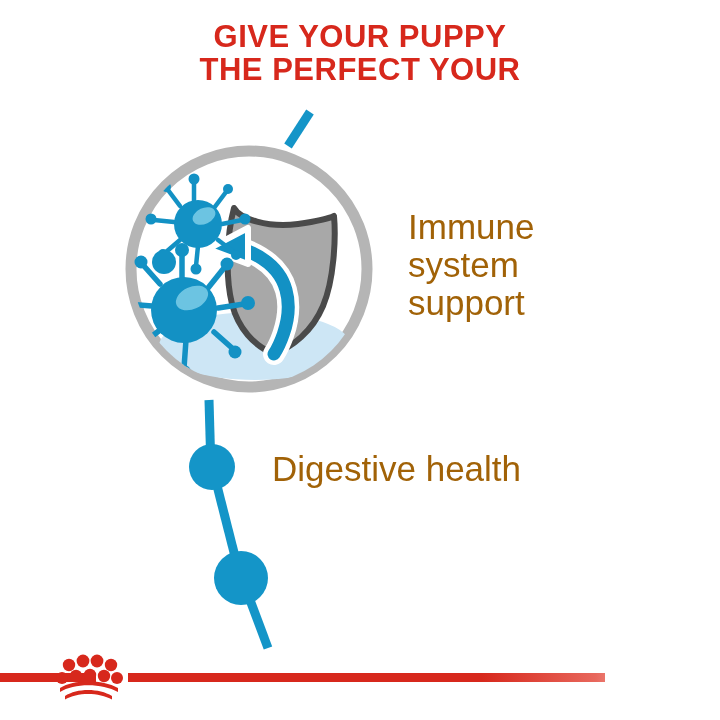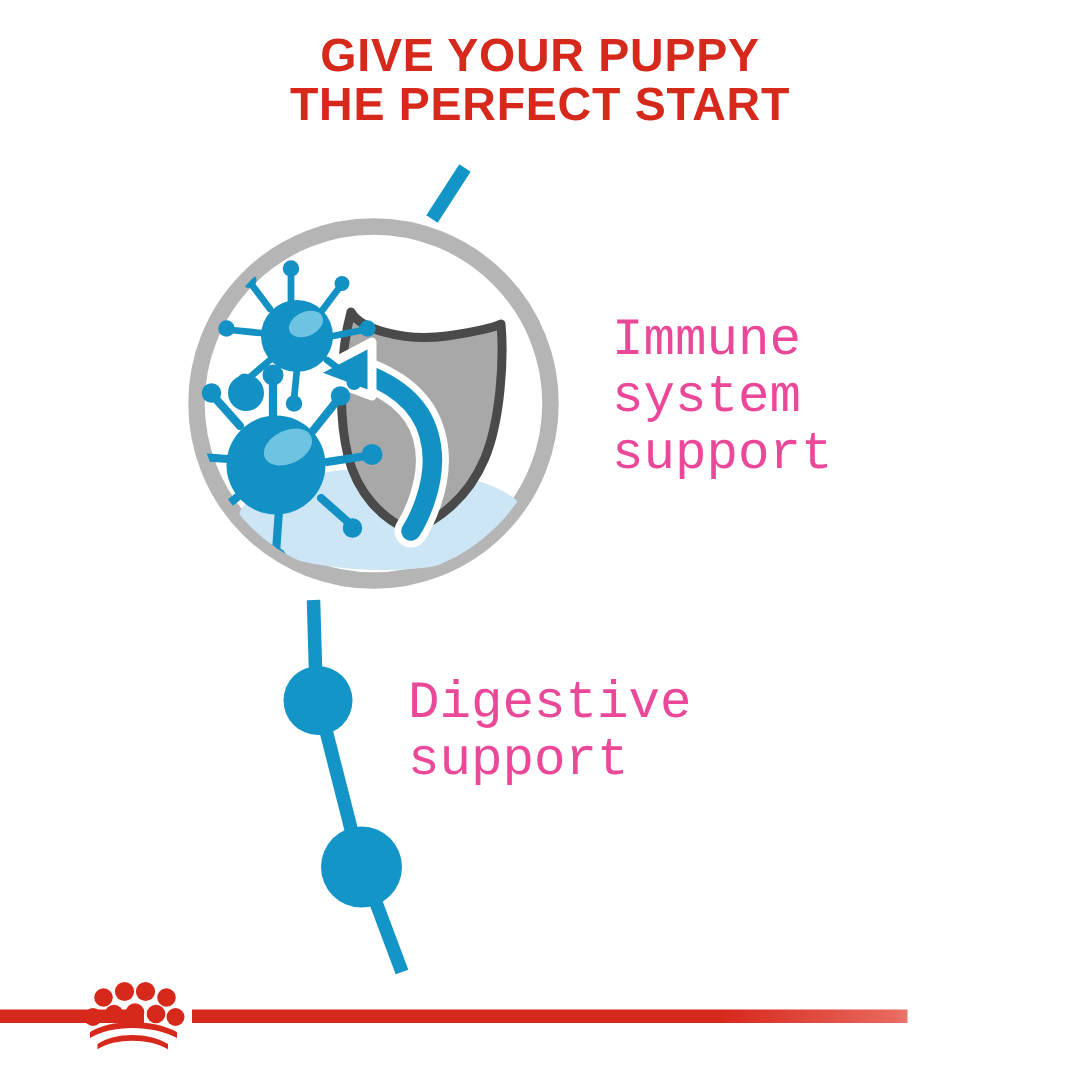--- a/index.html
+++ b/index.html
@@ -47,22 +47,22 @@
     left: 0;
     top: 0;
     width: 720px;
     height: 720px;
     pointer-events: none;
   }
 
   
   .label {
     position: absolute;
-    color: #ec4899;
-    font-family: Liberation Mono, monospace;
+    color: #a16207;
+    font-family: Liberation Sans, sans-serif;
     font-weight: normal;
     font-size: 35px;
     line-height: 38px;
     white-space: pre-line;
   }
   .label-immune   { left: 408px; top: 208px; }
   .label-digest   { left: 272px; top: 450px; }
   .label-growth   { left: 292px; top: 528px; }
 
   
@@ -97,21 +97,21 @@
     height: 48px;
   }
 </style>
 </head>
 <body>
 
 <div id="page">
 
   <div class="headline">
     <span class="hl-line">GIVE YOUR PUPPY</span>
-    <span class="hl-line">THE PERFECT START</span>
+    <span class="hl-line">THE PERFECT YOUR</span>
   </div>
 
   <svg class="connector" viewBox="0 0 720 720">
 
     <line x1="310" y1="112" x2="288" y2="146" stroke="#1495c8" stroke-width="9" stroke-linecap="butt"></line>
 
     <line x1="209" y1="400" x2="211" y2="470" stroke="#1495c8" stroke-width="9" stroke-linecap="butt"></line>
 
     <line x1="212" y1="466" x2="241" y2="580" stroke="#1495c8" stroke-width="9" stroke-linecap="butt"></line>
 
@@ -198,21 +198,21 @@
           <ellipse cx="70" cy="156" rx="17" ry="11" transform="rotate(-25 70 156)" fill="#6cc4e2"></ellipse>
         </g>
       </g>
     </svg>
   </div>
 
   <div class="label label-immune">Immune
 system
 support</div>
 
-  <div class="label label-digest">Digestive support</div>
+  <div class="label label-digest">Digestive health</div>
 
 
   <div class="brandbar">
     <div class="bar-left"></div>
     <div class="bar-right"></div>
   </div>
 
   <svg class="crown" viewBox="0 0 74 48">
     <g fill="#d7281c">
 

